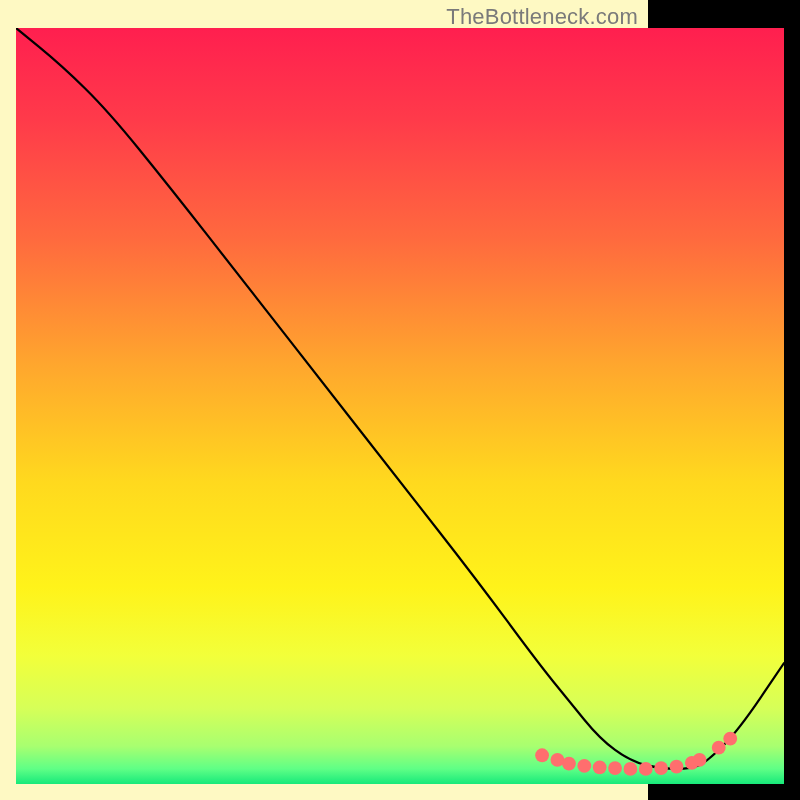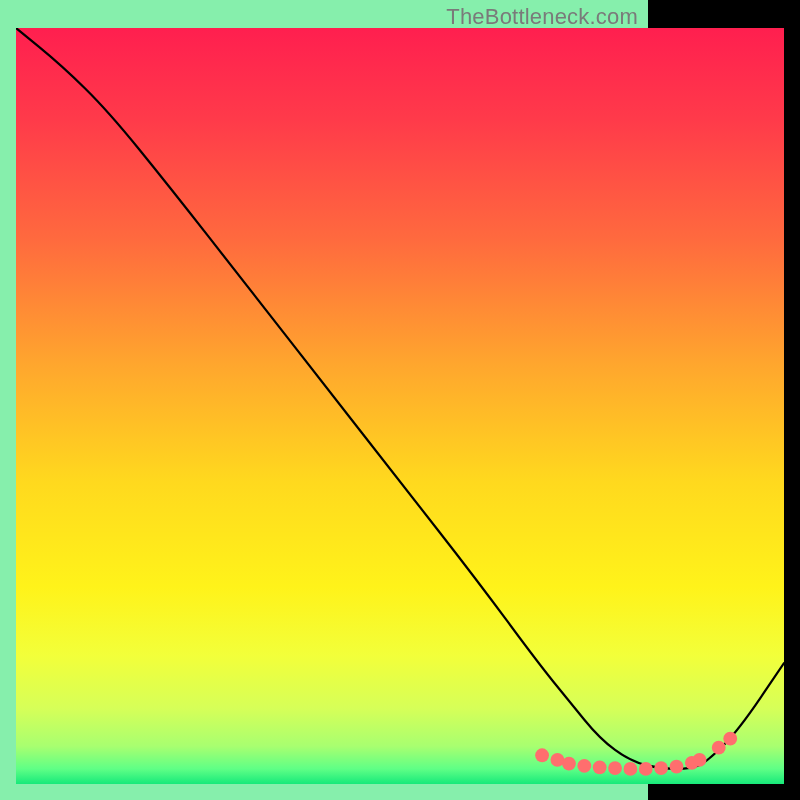--- a/index.html
+++ b/index.html
@@ -1,21 +1,21 @@
 <!DOCTYPE html>
 <html><head>
 <meta charset="utf-8">
 <style>
   * { margin: 0; padding: 0; box-sizing: border-box; }
   html, body { width: 800px; height: 800px; background: #000; overflow: hidden; }
   .frame {
     position: relative;
     width: 648px;
     height: 800px;
-    background: #86efac;
+    background: #fef9c3;
   }
   .watermark {
     position: absolute;
     top: 4px;
     right: 10px;
     color: #7a7a7a;
     font-family: Arial, Helvetica, sans-serif;
     font-size: 22px;
     font-weight: 500;
     letter-spacing: 0.2px;

